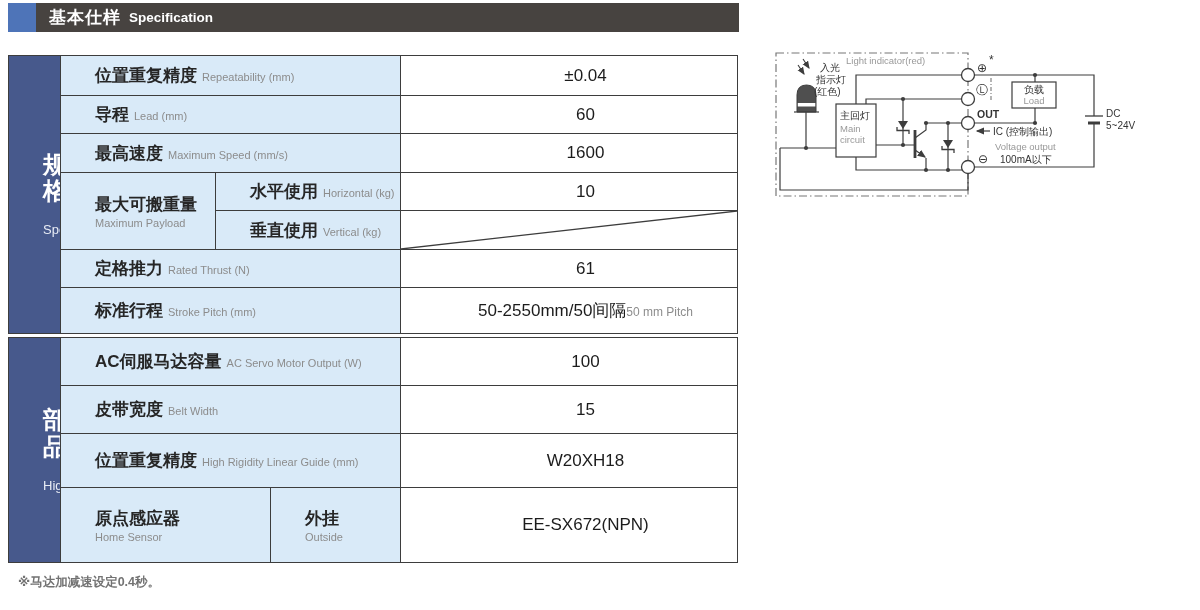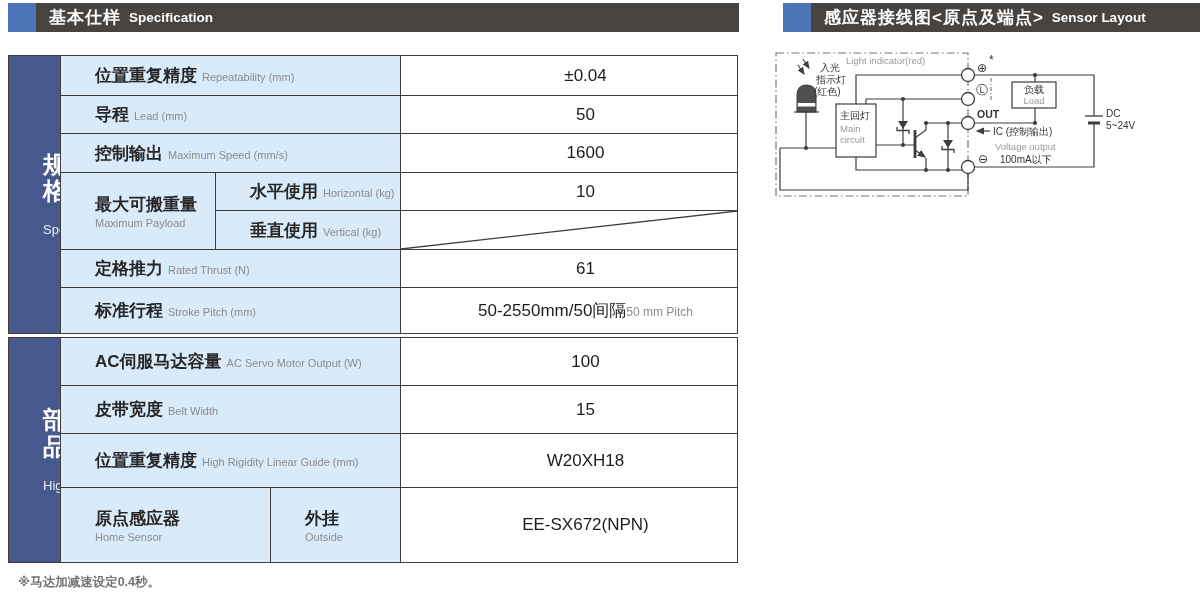--- a/index.html
+++ b/index.html
@@ -51,27 +51,20 @@
 <div id="stage">
 
   <div class="hbar" id="hbar-left">
     <div class="sq"></div>
     <div class="bar">
       <span class="t-cn">基本仕样</span>
       <span class="t-en">Specification</span>
     </div>
   </div>
 
-  <div class="hbar" id="hbar-right">
-    <div class="sq"></div>
-    <div class="bar">
-      <span class="t-cn">感应器接线图&lt;原点及端点&gt;</span>
-      <span class="t-en">Sensor Layout</span>
-    </div>
-  </div>
 
   <table class="spec" id="spec-table">
     <colgroup>
         <col style="width:52px">
         <col style="width:155px">
         <col style="width:55px">
         <col style="width:130px">
         <col style="width:337px">
       </colgroup>
     <tbody>
@@ -85,25 +78,25 @@
       </td>
       <td class="lbl" colspan="3">
         <span class="cn">位置重复精度</span><span class="en">Repeatability (mm)</span>
       </td>
       <td class="val">±0.04</td>
     </tr>
     <tr class="rh38">
       <td class="lbl" colspan="3">
         <span class="cn">导程</span><span class="en">Lead (mm)</span>
       </td>
-      <td class="val">50</td>
+      <td class="val">60</td>
     </tr>
     <tr class="rh39">
       <td class="lbl" colspan="3">
-        <span class="cn">控制输出</span><span class="en">Maximum Speed (mm/s)</span>
+        <span class="cn">最高速度</span><span class="en">Maximum Speed (mm/s)</span>
       </td>
       <td class="val">1600</td>
     </tr>
     <tr class="rh38">
       <td class="lbl" rowspan="2">
         <span class="cn">最大可搬重量</span>
         <span class="en2">Maximum Payload</span>
       </td>
       <td class="lbl" colspan="2">
         <span class="cn">水平使用</span><span class="en">Horizontal (kg)</span>

